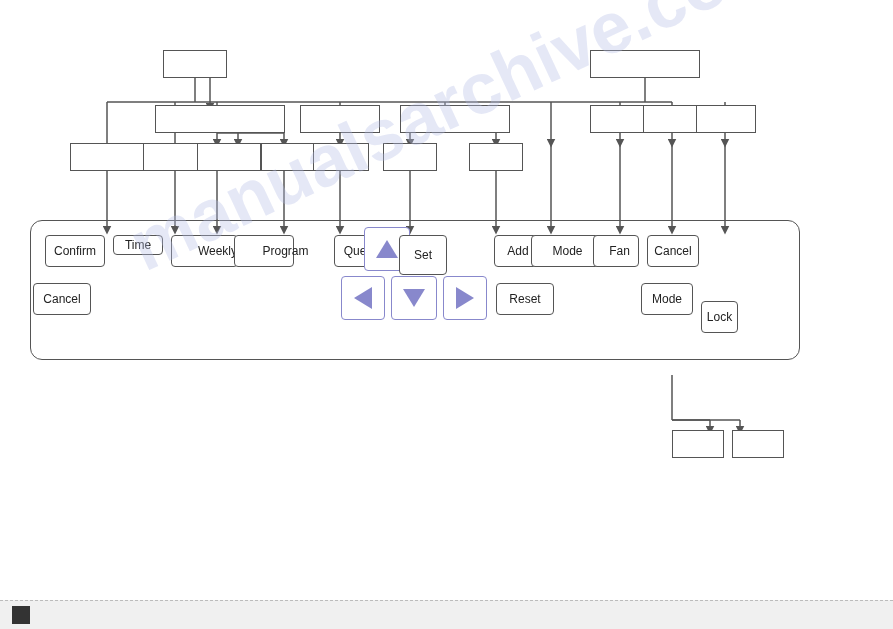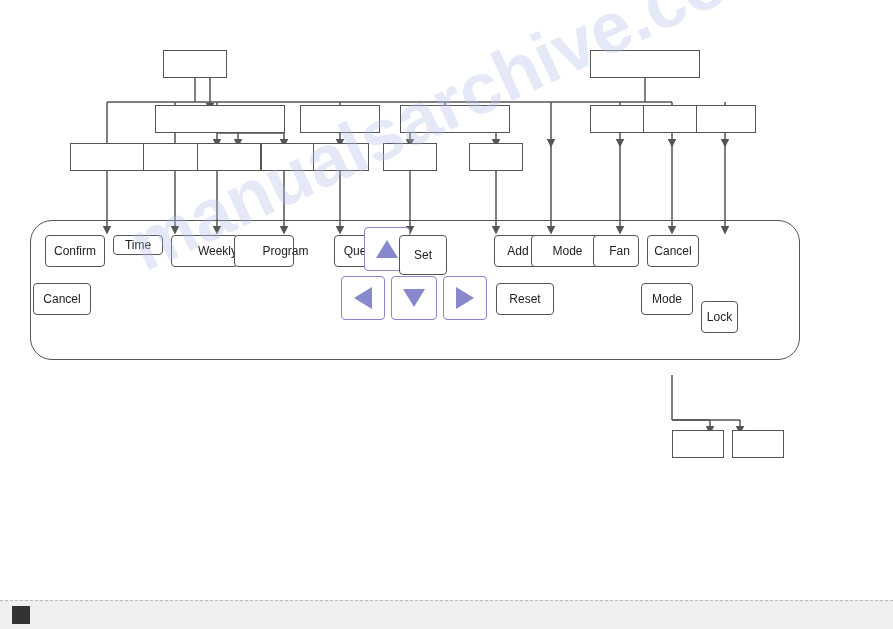--- a/index.html
+++ b/index.html
@@ -37,21 +37,21 @@
     }
 
     
     .button-panel {
       position: absolute;
       top: 220px;
       left: 30px;
       width: 770px;
       height: 140px;
       border: 1.5px solid #555;
-      border-radius: 22px;
+      border-radius: 12px;
       background: transparent;
     }
 
     
     .box {
       position: absolute;
       border: 1.5px solid #555;
       background: #fff;
       display: flex;
       align-items: center;

